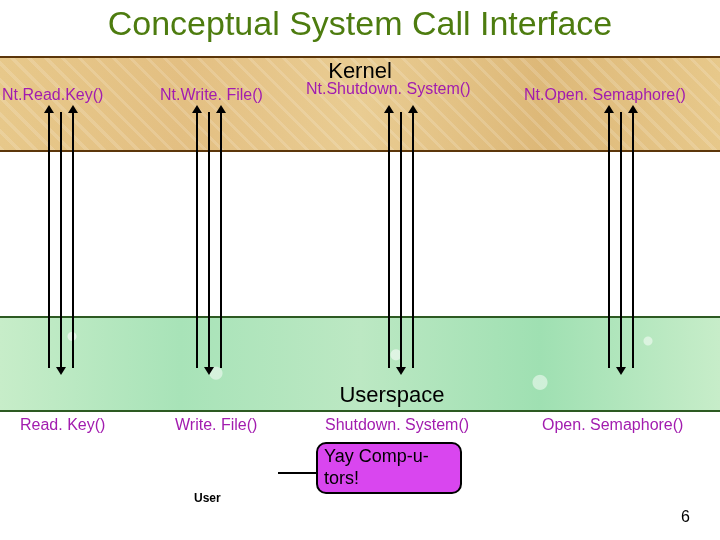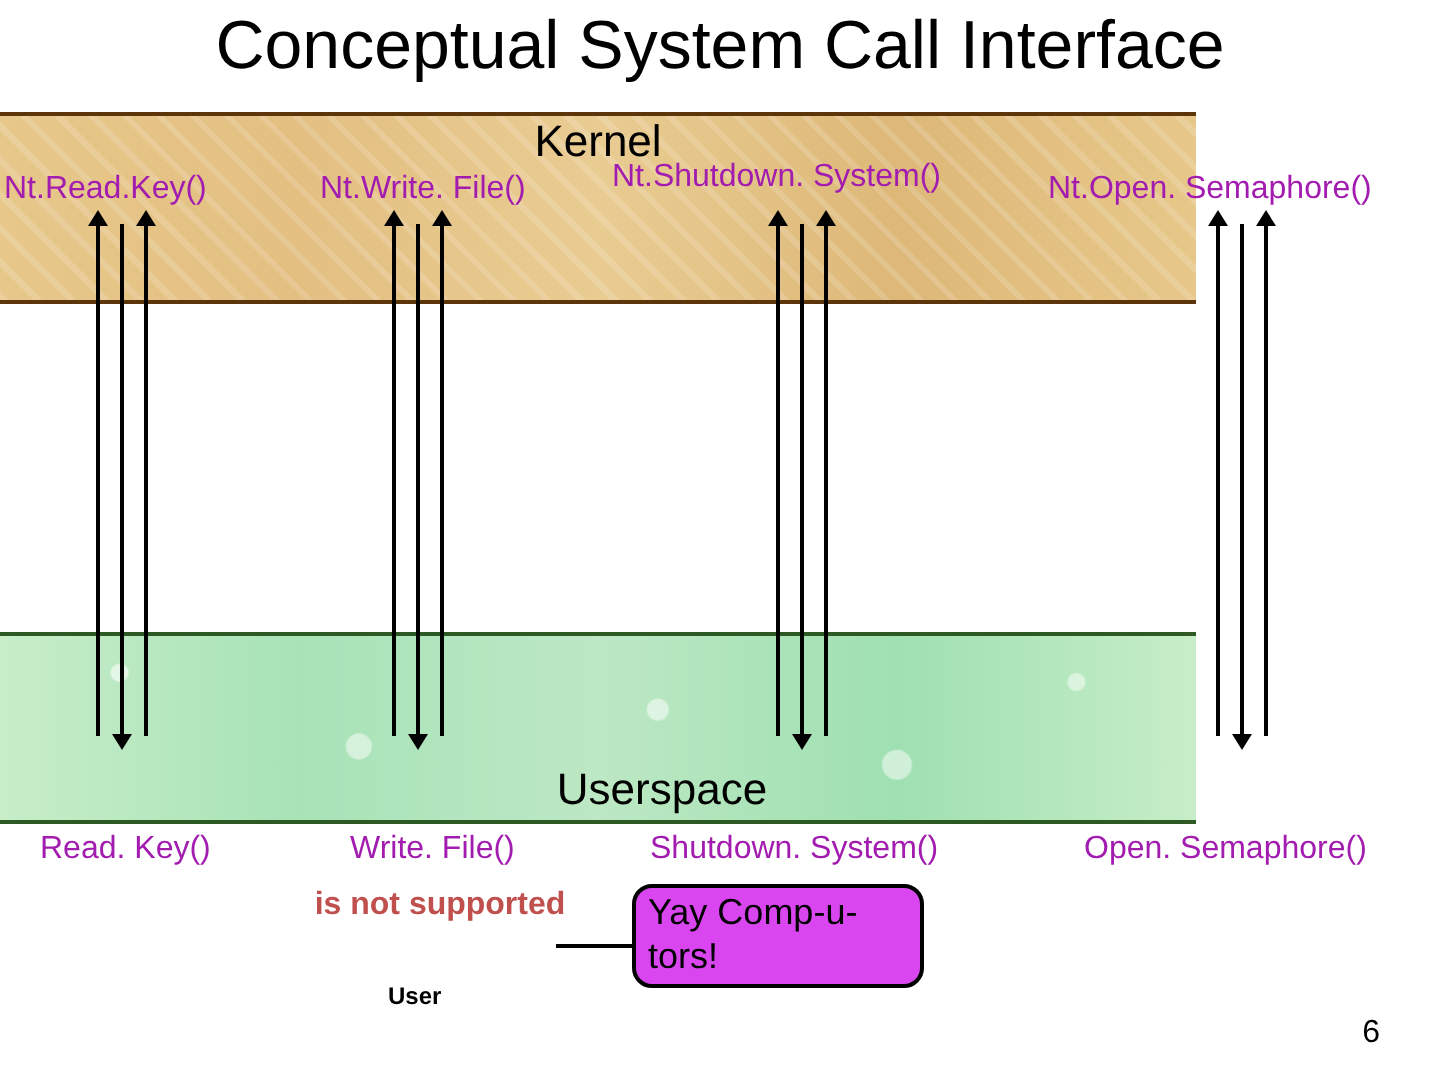--- a/index.html
+++ b/index.html
@@ -12,26 +12,26 @@
     overflow: hidden;
     position: relative;
   }
   .title {
     position: absolute;
     top: 4px;
     left: 0;
     width: 720px;
     text-align: center;
     font-size: 34px;
-    color: #000000;
+    color: #4d7c0f;
   }
   .band {
     position: absolute;
     left: 0;
-    width: 598px;
+    width: 720px;
   }
   .kernel-band {
     top: 56px;
     height: 92px;
     background:
       repeating-linear-gradient(45deg, rgba(255,255,255,0.15) 0, rgba(255,255,255,0.15) 3px, transparent 3px, transparent 12px),
       linear-gradient(90deg, #e7c88a, #e3bf82, #e9cc92, #ddb878, #e7c88a);
     border-top: 2px solid #5c360a;
     border-bottom: 2px solid #5c360a;
   }
@@ -177,20 +177,19 @@
   <div class="arrow down" style="left:12px; height:256px;"></div>
   <div class="arrow up" style="left:24px; height:256px;"></div>
 </div>
 <div class="arrow-group" style="left:608px; top:112px;">
   <div class="arrow up" style="left:0px;  height:256px;"></div>
   <div class="arrow down" style="left:12px; height:256px;"></div>
   <div class="arrow up" style="left:24px; height:256px;"></div>
 </div>
 
 <div class="pict-box">
-  <div>is not supported</div>
 </div>
 
 <div class="user-label">User</div>
 
 <div class="speech">Yay Comp-u-tors!</div>
 
 <div class="slide-num">6</div>
 
 </body></html>

